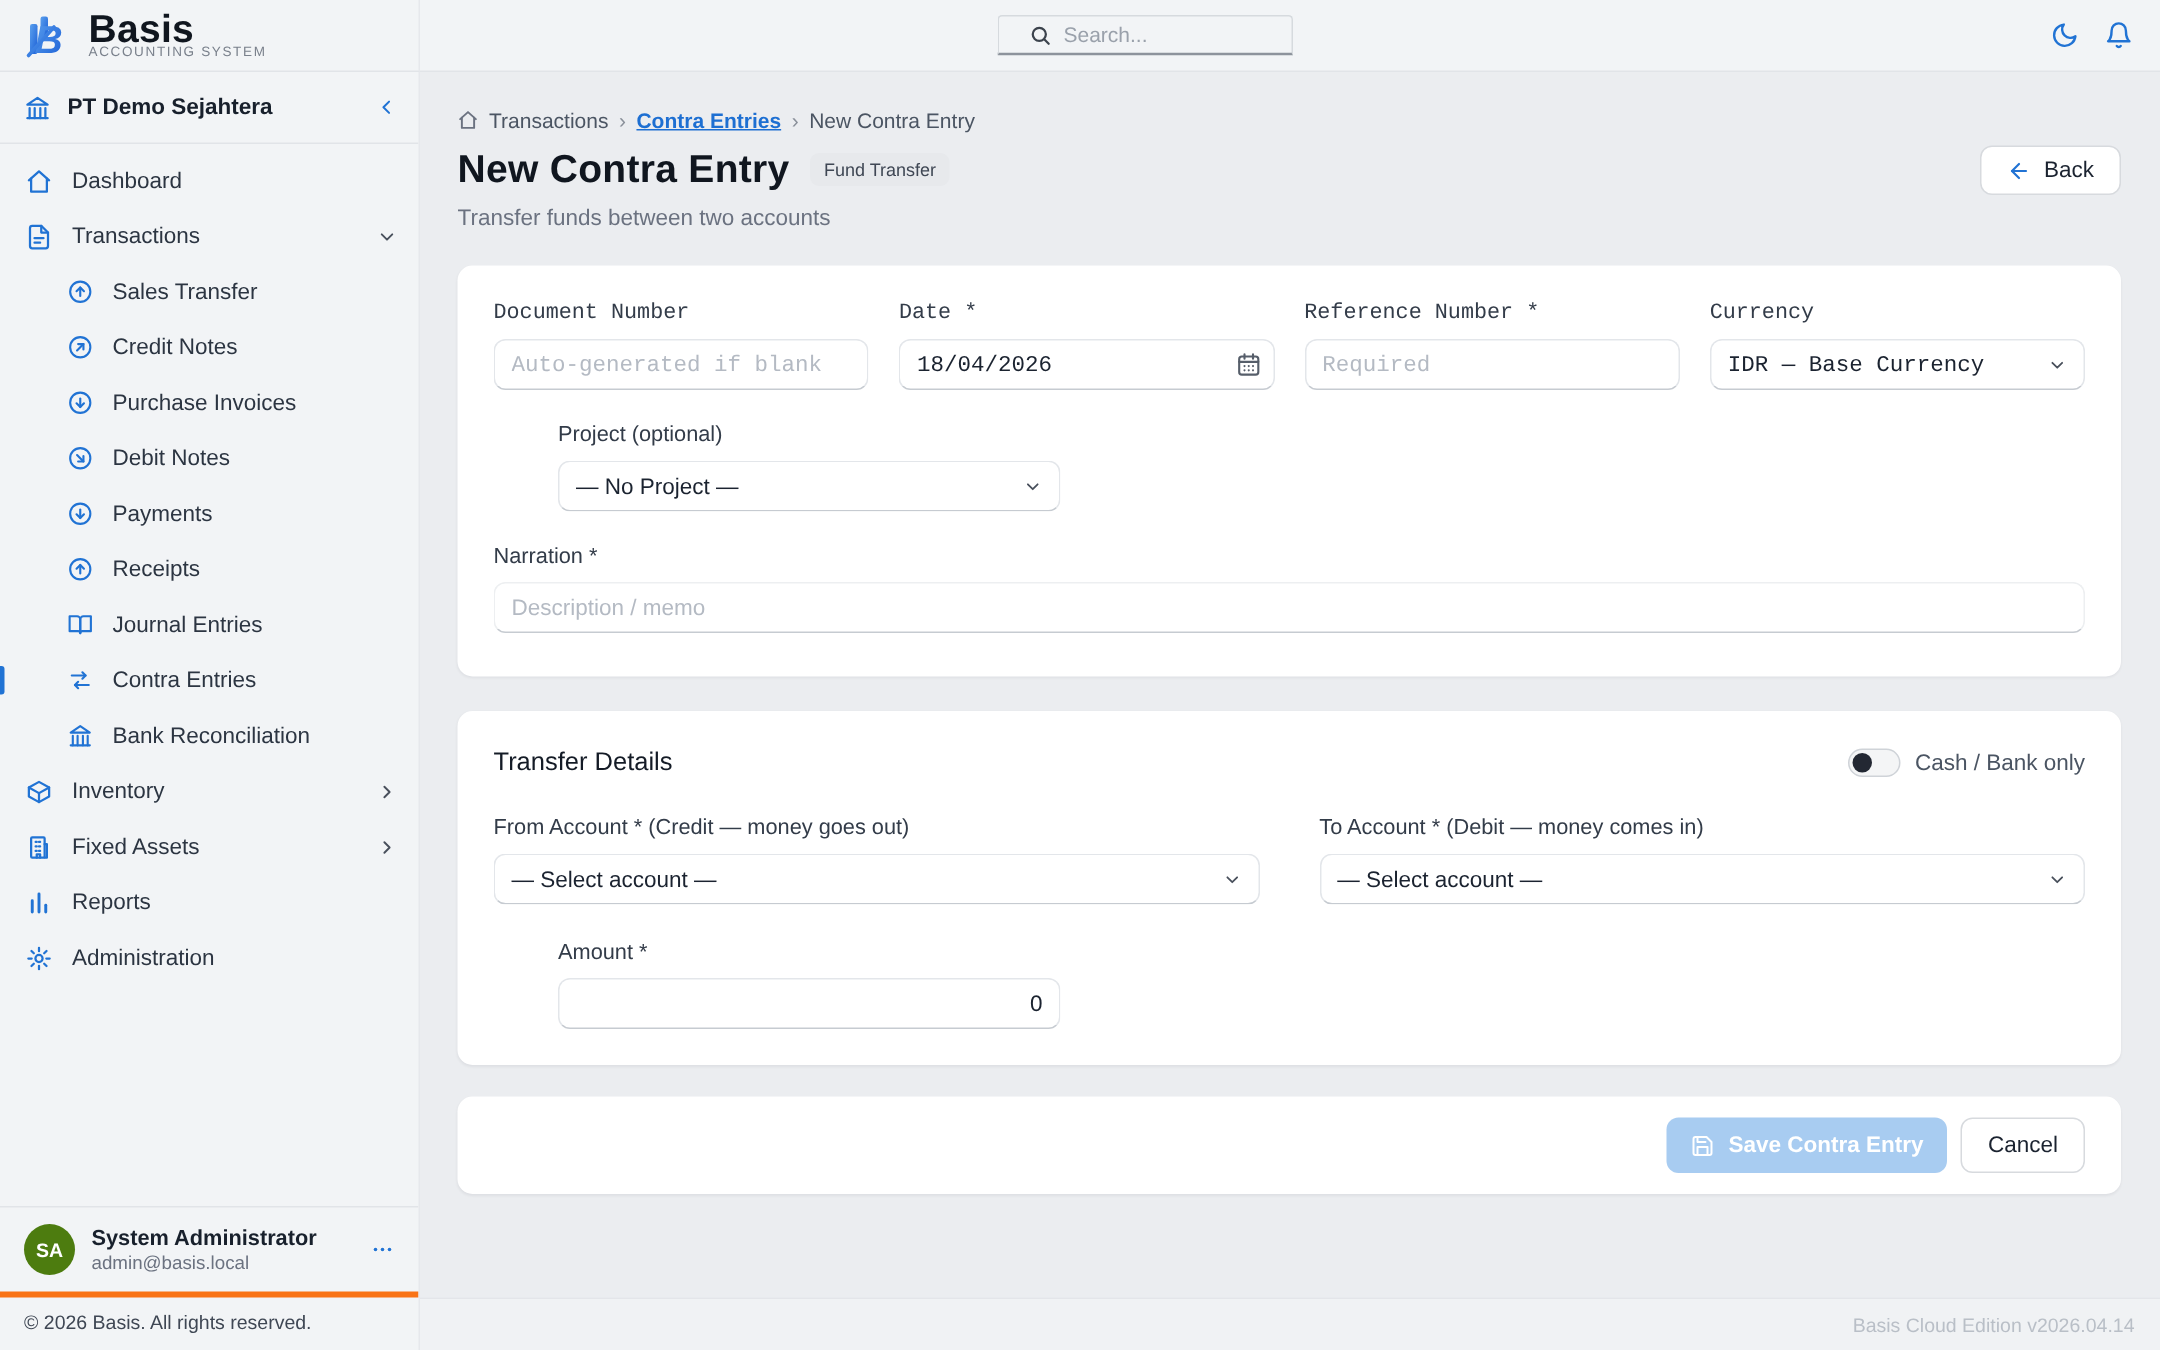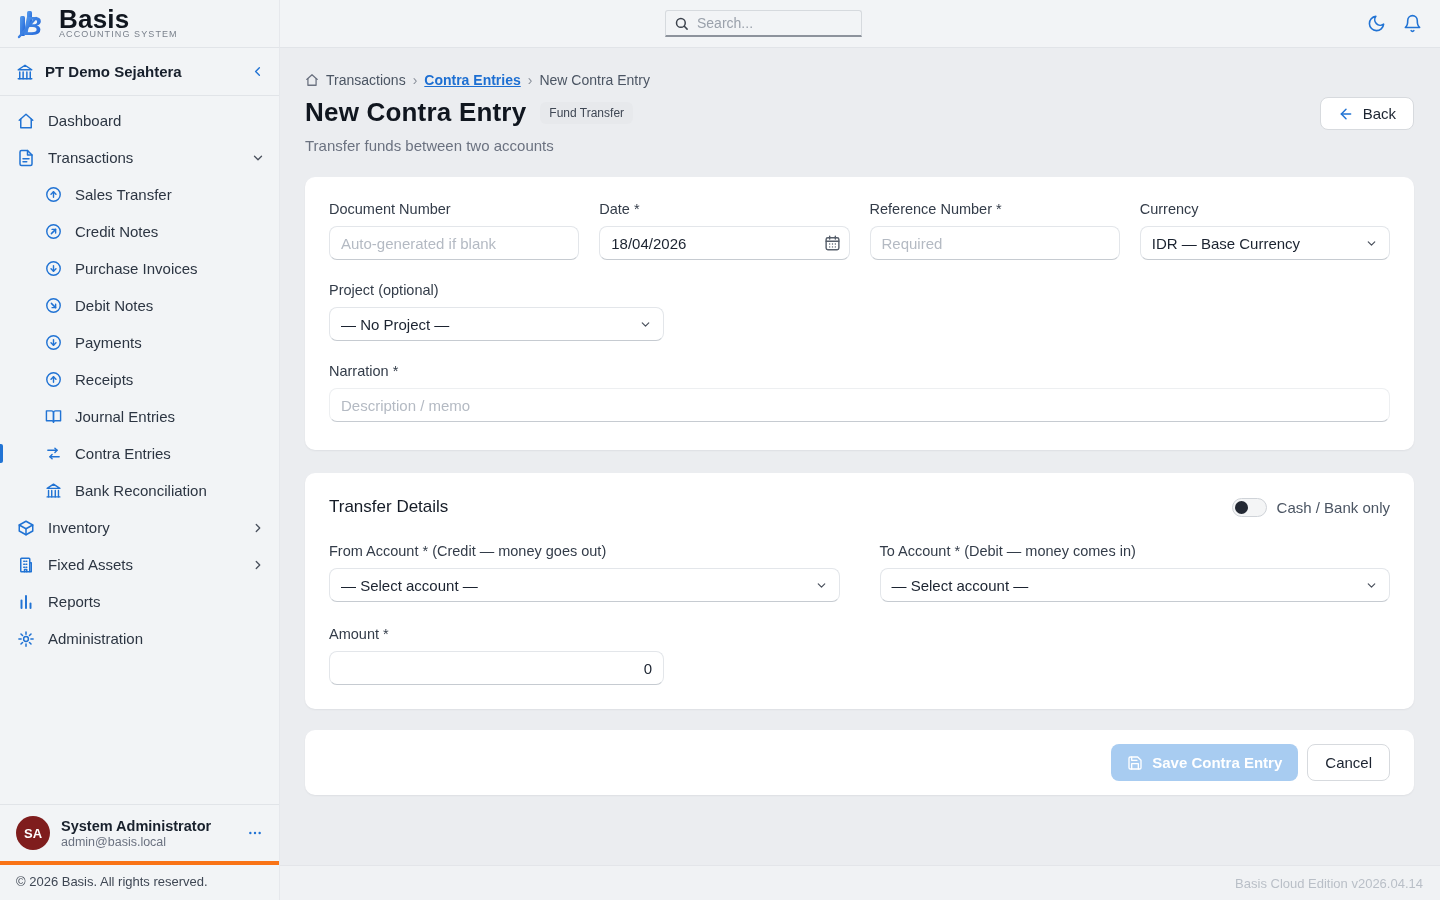--- a/index.html
+++ b/index.html
@@ -8,40 +8,40 @@
 
   .app { display:grid; grid-template-columns:280px 1fr; grid-template-rows:48px 1fr; width:1440px; height:900px; }
 
   
   .hdr-left { background:#f2f4f6; border-bottom:1px solid #e1e4e8; border-right:1px solid #e6e8ec;
     display:flex; align-items:center; padding-left:14px; gap:9px; }
   .logo-text .name { font-size:26px; font-weight:bold; color:#10161f; letter-spacing:.2px; line-height:20px;}
   .logo-text .tag { font-size:9px; color:#7a818c; letter-spacing:1.1px; }
   .hdr-main { background:#f2f4f6; border-bottom:1px solid #e1e4e8; display:flex; align-items:center; position:relative; }
   .search-box { margin-left:385px; width:197px; height:27px; display:flex; align-items:center; gap:8px;
-    background:#f2f4f6; border:1px solid #d6dade; border-bottom:2px solid #8d939c; border-radius:3px 3px 0 0; padding:0 8px; color:#4b5563;}
+    background:#f2f4f6; border:1px solid #d6dade; border-bottom:2px solid #8d939c; border-radius:3px 3px 0 0; padding:0 20px; color:#4b5563;}
   .search-box input { border:none; outline:none; background:transparent; font-size:14px; width:150px; color:#1b2330; font-family:inherit;}
   .search-box input::placeholder { color:#9aa1ab; }
   .hdr-icons { position:absolute; right:18px; display:flex; gap:17px; align-items:center; color:#2173d4; }
   .hdr-icons .ic { cursor:pointer; display:flex; }
 
   
   .sidebar { background:#f2f4f6; border-right:1px solid #e6e8ec; display:flex; flex-direction:column; overflow:hidden; }
   .company { height:48px; flex:0 0 48px; border-bottom:1px solid #e1e4e8; display:flex; align-items:center; padding:0 14px 0 16px; gap:11px; }
   .company .cname { font-size:15px; font-weight:bold; color:#18202c; flex:1; }
   .nav { padding-top:6px; }
   .nav-item { height:37px; display:flex; align-items:center; padding:0 14px 0 17px; gap:13px; font-size:15px; color:#2c3542; cursor:pointer; position:relative; }
   .nav-item .lbl { flex:1; }
   .nav-item.sub { padding-left:45px; }
   .nav-item.active::before { content:""; position:absolute; left:0; top:9px; width:3px; height:19px; background:#2173d4; border-radius:0 2px 2px 0; }
   .chev { color:#49505c; display:flex; }
   .icn { color:#2173d4; display:flex; }
 
   .user-block { margin-top:auto; border-top:1px solid #e1e4e8; padding:11px 16px; display:flex; align-items:center; gap:11px; }
-  .avatar { width:34px; height:34px; border-radius:50%; background:#7f1d1d; color:#fff; font-size:13px; font-weight:bold;
+  .avatar { width:34px; height:34px; border-radius:50%; background:#4d7c0f; color:#fff; font-size:13px; font-weight:bold;
     display:flex; align-items:center; justify-content:center; }
   .user-meta { flex:1; }
   .user-meta .nm { font-size:14.5px; font-weight:bold; color:#18202c; }
   .user-meta .em { font-size:12.5px; color:#6b7280; margin-top:1px; }
   .copyright { border-top:4px solid #f97316; padding:9px 16px 11px; font-size:13px; color:#3f4754; }
 
   
   .main { background:#ebedf0; position:relative; overflow:hidden; display:flex; flex-direction:column; }
   .content { padding:24px 26px 0 25px; flex:1; }
   .breadcrumb { display:flex; align-items:center; gap:7px; font-size:14px; color:#4b5563; }
@@ -50,34 +50,34 @@
   .title-row { display:flex; align-items:flex-start; justify-content:space-between; margin-top:9px; }
   .title-left { display:flex; align-items:center; gap:14px; }
   h1 { font-size:26px; font-weight:bold; color:#10161f; letter-spacing:.2px; }
   .badge { background:#e7e9ec; color:#3f4754; font-size:12px; border-radius:6px; padding:4px 9px; }
   .back-btn { background:#fff; border:1px solid #d7dade; border-radius:8px; padding:7px 17px; font-size:15px; color:#1b2330;
     display:flex; align-items:center; gap:9px; cursor:pointer; font-family:inherit; }
   .back-btn .ar { color:#2173d4; display:flex; }
   .subtitle { font-size:15px; color:#6b7280; margin-top:7px; }
 
   .card { background:#fff; border-radius:10px; box-shadow:0 1px 2px rgba(16,24,40,.06); padding:24px; margin-top:23px; }
-  .grid4 { display:grid; grid-template-columns:repeat(4,1fr); gap:20px; }
+  .grid4 { display:grid; grid-template-columns:repeat(4,1fr); gap:20px;font-family:Liberation Mono, monospace; }
   .grid2 { display:grid; grid-template-columns:1fr 1fr; gap:40px; }
   .fld label { display:block; font-size:14.5px; color:#333c49; margin-bottom:9px; }
   .inp { width:100%; height:34px; border:1px solid #e3e6ea; border-bottom:1px solid #c6cbd1; border-radius:8px;
     font-size:15px; color:#1b2330; padding:0 11px; outline:none; background:#fff; font-family:inherit; }
   .inp::placeholder { color:#b4bac3; }
   .with-icon { position:relative; }
   .with-icon .inp { padding-right:34px; }
   .fld-icon { position:absolute; right:9px; top:50%; transform:translateY(-50%); color:#565e6a; display:flex; }
   .selectbox { height:34px; border:1px solid #e3e6ea; border-bottom:1px solid #c6cbd1; border-radius:8px; background:#fff;
     display:flex; align-items:center; justify-content:space-between; padding:0 11px; font-size:15px; color:#1b2330; cursor:pointer; }
   .selectbox .sv { flex:1; }
   .row2 { margin-top:22px; }
-  .w335 { width:335px; }
+  .w335 { width:335px;margin-left:43px; }
   .narr { width:100%; height:34px; border:1px solid #edeff1; border-bottom:1px solid #c6cbd1; border-radius:8px;
     font-size:15px; padding:8px 11px 0; outline:none; resize:none; font-family:inherit; color:#1b2330; }
   .narr::placeholder { color:#b4bac3; }
 
   .td-head { display:flex; align-items:center; justify-content:space-between; }
   .td-head h2 { font-size:17px; font-weight:normal; color:#141b26; }
   .toggle-wrap { display:flex; align-items:center; gap:10px; font-size:15px; color:#4b5563; }
   .toggle { width:35px; height:19px; border-radius:10px; background:#f4f5f6; border:1px solid #cfd3d8; position:relative; cursor:pointer; }
   .toggle .knob { position:absolute; left:2px; top:2px; width:13px; height:13px; border-radius:50%; background:#232833; }
   .amount-inp { text-align:right; }

